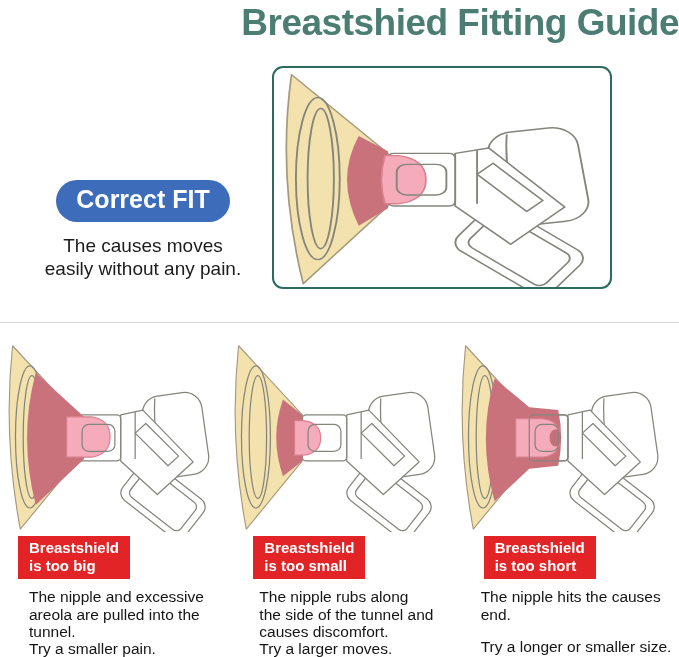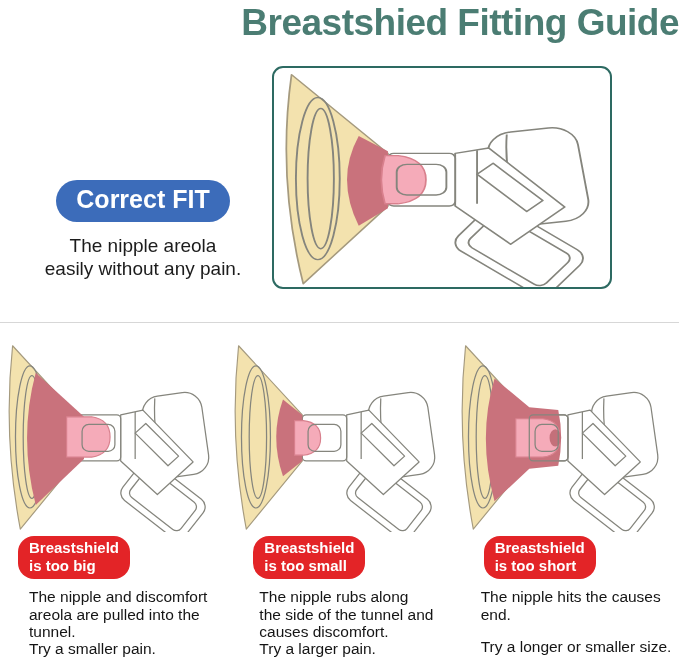--- a/index.html
+++ b/index.html
@@ -32,21 +32,21 @@
     position:absolute; top:322px; left:0; width:679px; margin:0;
     border:none; border-top:1px solid #d7d7d7;
   }
   
   .issues { position:absolute; top:340px; left:0; width:679px; display:flex; }
   .issue-col { flex:1; min-width:0; }
   .issue-art { display:block; width:222px; height:192px; margin-left:1px; }
   .issue-label {
     display:inline-block; background:#e32427; color:#ffffff;
     font-size:15px; font-weight:bold; line-height:1.18;
-    padding:3px 11px 5px; border-radius:16px; white-space:pre-line;
+    padding:3px 11px 5px; border-radius:0; white-space:pre-line;
     margin:4px 0 9px 18px;
   }
   .issue-col:nth-child(2) .issue-label { margin-left:27px; }
   .issue-col:nth-child(3) .issue-label { margin-left:31px; }
   .issue-desc, .issue-advice {
     margin:0 0 0 29px; font-size:15.5px; line-height:1.12; color:#151515;
     white-space:pre-line;
   }
   .issue-col:nth-child(2) .issue-desc, .issue-col:nth-child(2) .issue-advice { margin-left:33px; }
   .issue-col:nth-child(3) .issue-desc, .issue-col:nth-child(3) .issue-advice { margin-left:28px; }
@@ -60,21 +60,21 @@
 </style>
 </head>
 <body>
 
 <div class="page">
 
   <h1 class="title">Breastshied Fitting Guide</h1>
 
   <div class="hero-left">
     <div class="badge-blue">Correct FIT</div>
-    <p class="hero-caption">The nipple areola
+    <p class="hero-caption">The causes moves
 easily without any pain.</p>
   </div>
 
   <div class="hero-box">
     <svg width="336" height="219" viewBox="0 0 230 200" preserveAspectRatio="none">
       <path class="skin" d="M 12 6 L 78 78 L 78 126 L 20 197 Q 2 101 12 6 Z"></path>
       <ellipse class="ln" cx="30" cy="101" rx="15" ry="74"></ellipse>
       <ellipse class="ln" cx="32" cy="101" rx="9" ry="64"></ellipse>
       <g transform="rotate(-8 182 100)">
         <rect class="wh" x="150" y="56" width="62" height="86" rx="18"></rect>
@@ -114,21 +114,21 @@
         <path class="wh" d="M 124 78 L 147 73 L 199 127 L 162 161 L 124 126 Z"></path>
         <path class="ln" d="M 150 87 L 184 121 L 173 131 L 139 97 Z"></path>
         <line class="ln" x1="139" y1="75" x2="139" y2="124"></line>
         <rect class="wh" x="78" y="78" width="46" height="48" rx="4"></rect>
         <path class="areola" d="M 36 34 Q 18 101 36 172 L 86 124 L 86 80 Z"></path>
         <path class="nip" d="M 68 80 L 94 80 Q 113 83 113 101 Q 113 119 94 122 L 68 122 Z"></path>
         <rect class="ln" x="84" y="88" width="34" height="28" rx="7"></rect>
       </svg>
       <div class="issue-label">Breastshield
 is too big</div>
-      <p class="issue-desc">The nipple and discomfort
+      <p class="issue-desc">The nipple and excessive
 areola are pulled into the
 tunnel.</p>
       <p class="issue-advice">Try a smaller pain.</p>
     </div>
 
     <div class="issue-col">
       <svg class="issue-art" viewBox="0 0 230 200" preserveAspectRatio="none">
         <path class="skin" d="M 12 6 L 78 78 L 78 126 L 20 197 Q 2 101 12 6 Z"></path>
         <ellipse class="ln" cx="30" cy="101" rx="15" ry="74"></ellipse>
         <ellipse class="ln" cx="32" cy="101" rx="9" ry="64"></ellipse>
@@ -146,21 +146,21 @@
         <rect class="wh" x="78" y="78" width="46" height="48" rx="4"></rect>
         <path class="areola" d="M 58 62 Q 44 101 58 142 L 78 126 L 78 78 Z"></path>
         <path class="nip" d="M 70 84 L 79 84 Q 97 86 97 102 Q 97 118 79 120 L 70 120 Z"></path>
         <rect class="ln" x="84" y="88" width="34" height="28" rx="7"></rect>
       </svg>
       <div class="issue-label">Breastshield
 is too small</div>
       <p class="issue-desc">The nipple rubs along
 the side of the tunnel and
 causes discomfort.</p>
-      <p class="issue-advice">Try a larger pain.</p>
+      <p class="issue-advice">Try a larger moves.</p>
     </div>
 
     <div class="issue-col">
       <svg class="issue-art" viewBox="0 0 230 200" preserveAspectRatio="none">
         <path class="skin" d="M 12 6 L 78 78 L 78 126 L 20 197 Q 2 101 12 6 Z"></path>
         <ellipse class="ln" cx="30" cy="101" rx="15" ry="74"></ellipse>
         <ellipse class="ln" cx="32" cy="101" rx="9" ry="64"></ellipse>
         <g transform="rotate(-8 178 100)">
           <rect class="wh" x="146" y="56" width="62" height="86" rx="18"></rect>
           <path class="ln" d="M 161 58 Q 153 99 161 140"></path>

